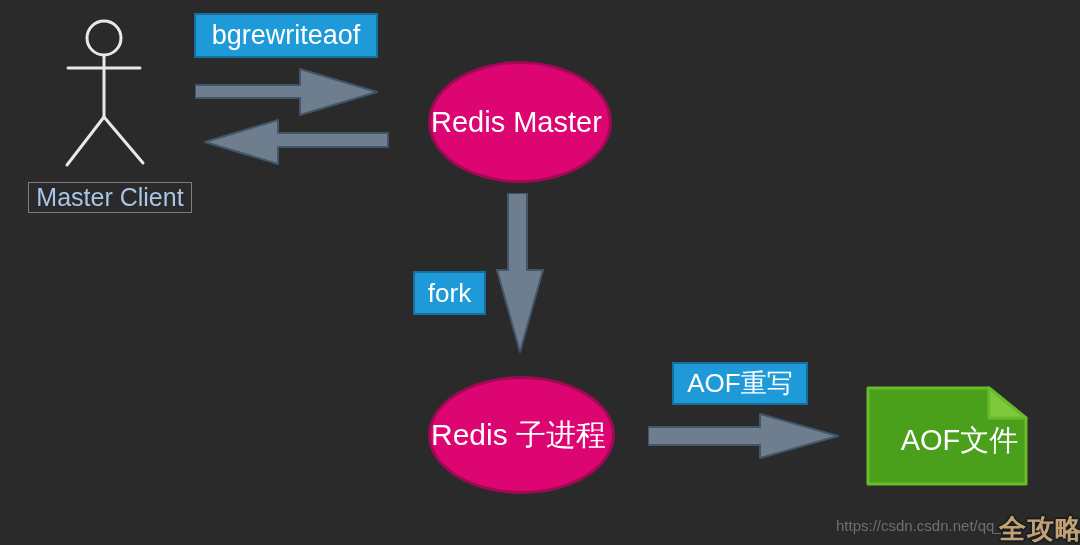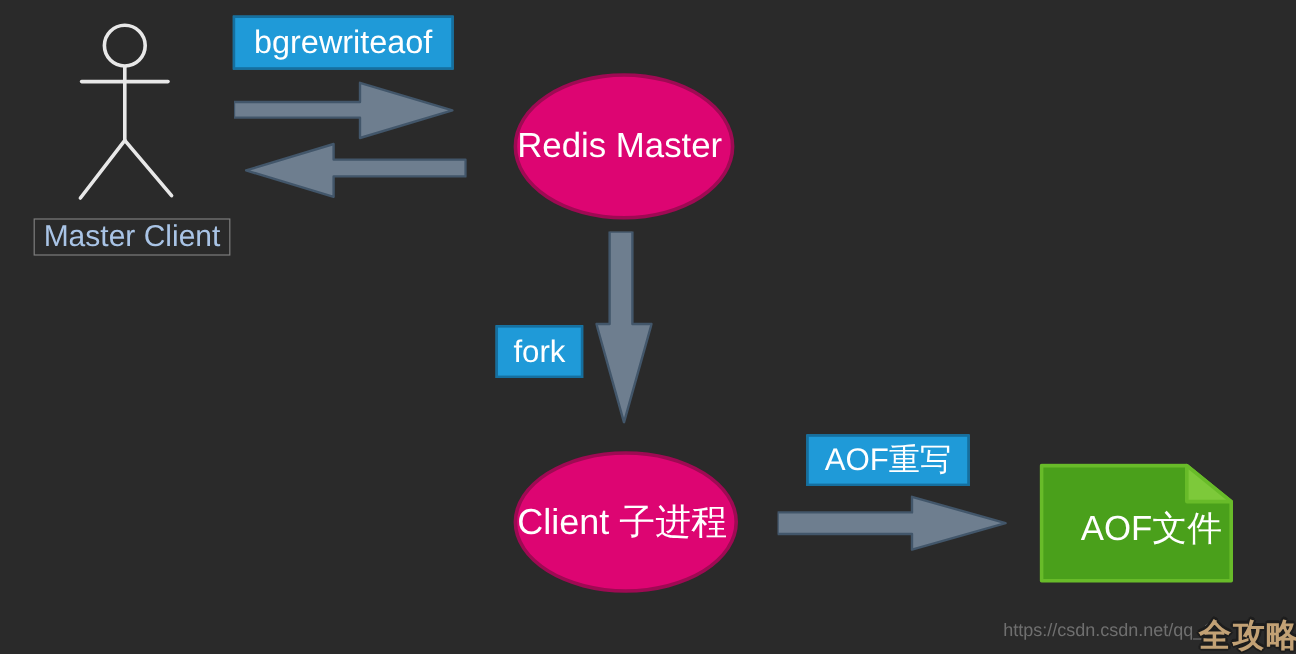--- a/index.html
+++ b/index.html
@@ -123,21 +123,21 @@
     <span>Redis Master</span>
   </div>
 
   <svg class="abs" style="left:496px; top:193px;" width="48" height="160" viewBox="0 0 48 160">
     <polygon class="arrow-shape" points="12,0 31,0 31,77 47,77 24,159 1,77 12,77"></polygon>
   </svg>
 
   <div class="tag" style="left:413px; top:258px; width:73px; height:44px; font-size:26px;margin-top:13px;">fork</div>
 
   <div class="ellipse" style="left:428px; top:376px; width:187px; height:118px; font-size:30px;">
-    <span>Client 子进程</span>
+    <span>Redis 子进程</span>
   </div>
 
   <div class="tag" style="left:672px; top:362px; width:136px; height:43px; font-size:26px;">AOF重写</div>
 
   <svg class="abs" style="left:648px; top:412px;" width="192" height="48" viewBox="0 0 192 48">
     <polygon class="arrow-shape" points="0,15 112,15 112,2 190,24 112,46 112,33 0,33"></polygon>
   </svg>
 
   <svg class="abs" style="left:866px; top:386px;" width="163" height="101" viewBox="0 0 163 101">
     <polygon class="doc-body" points="2,2 123,2 160,32 160,98 2,98"></polygon>

